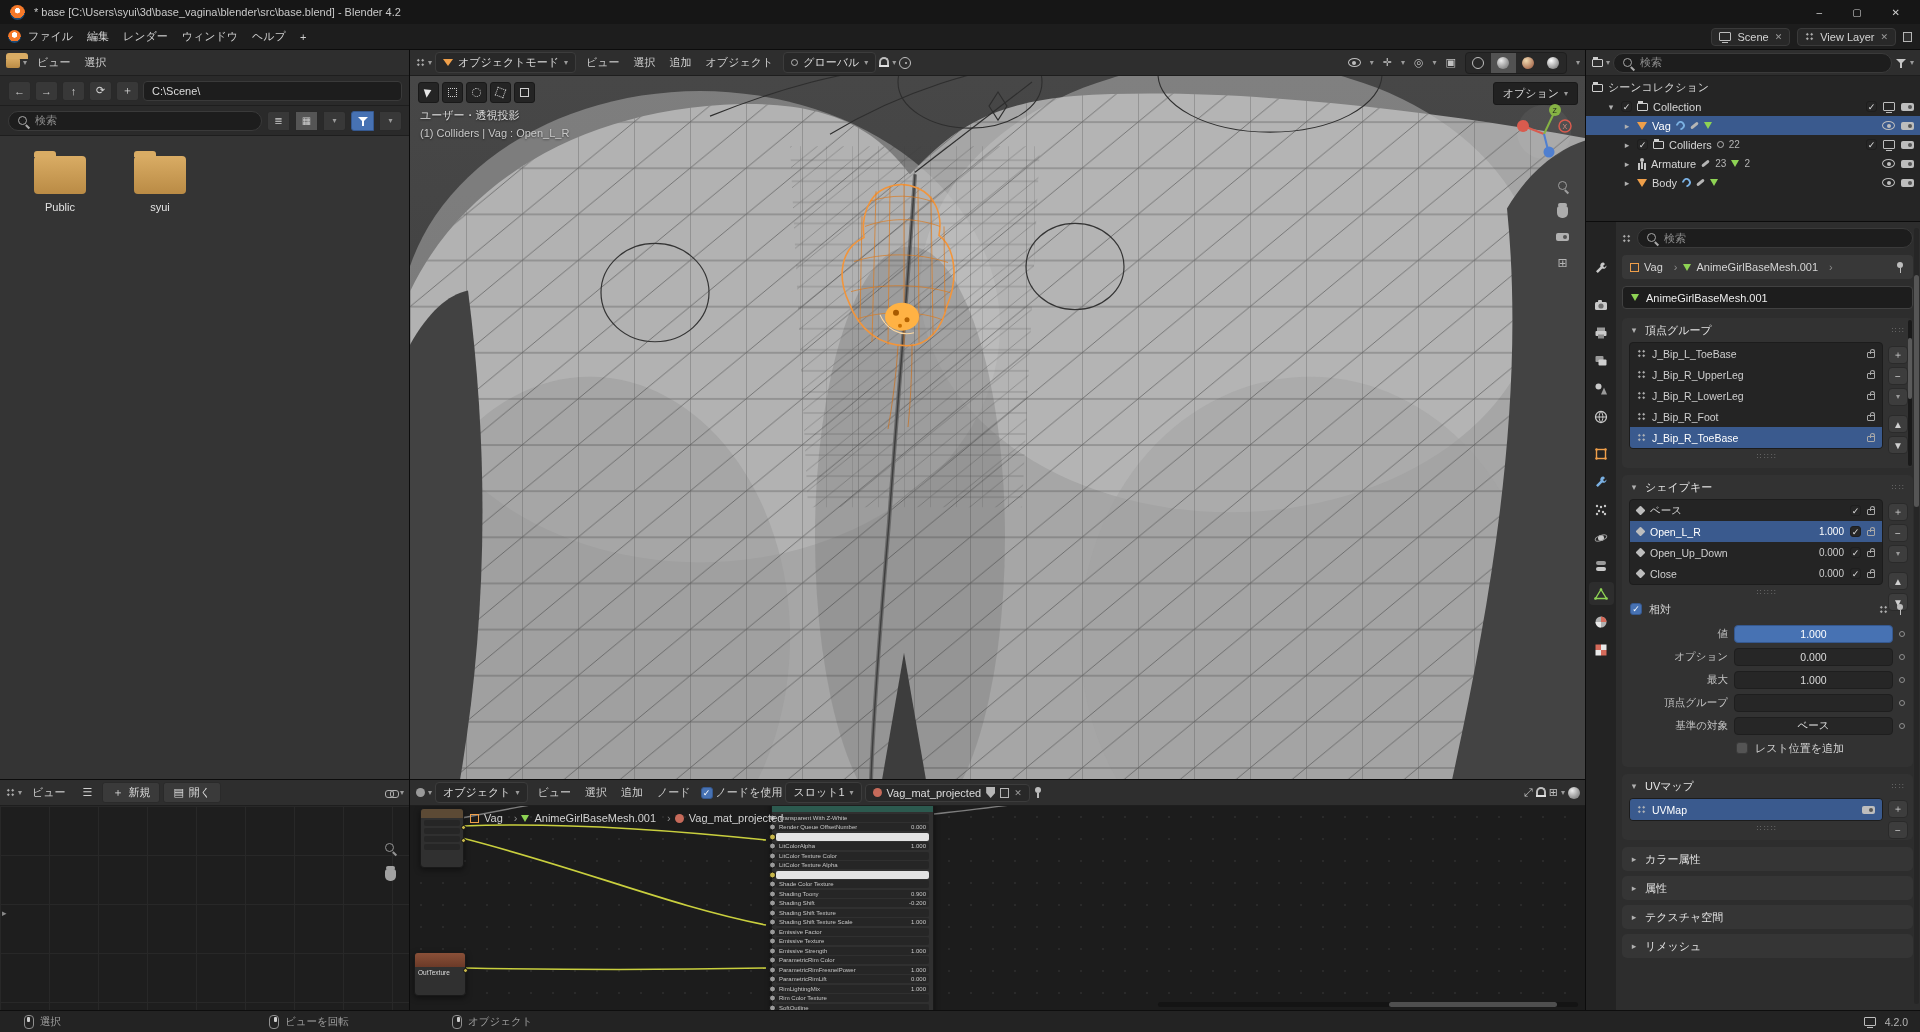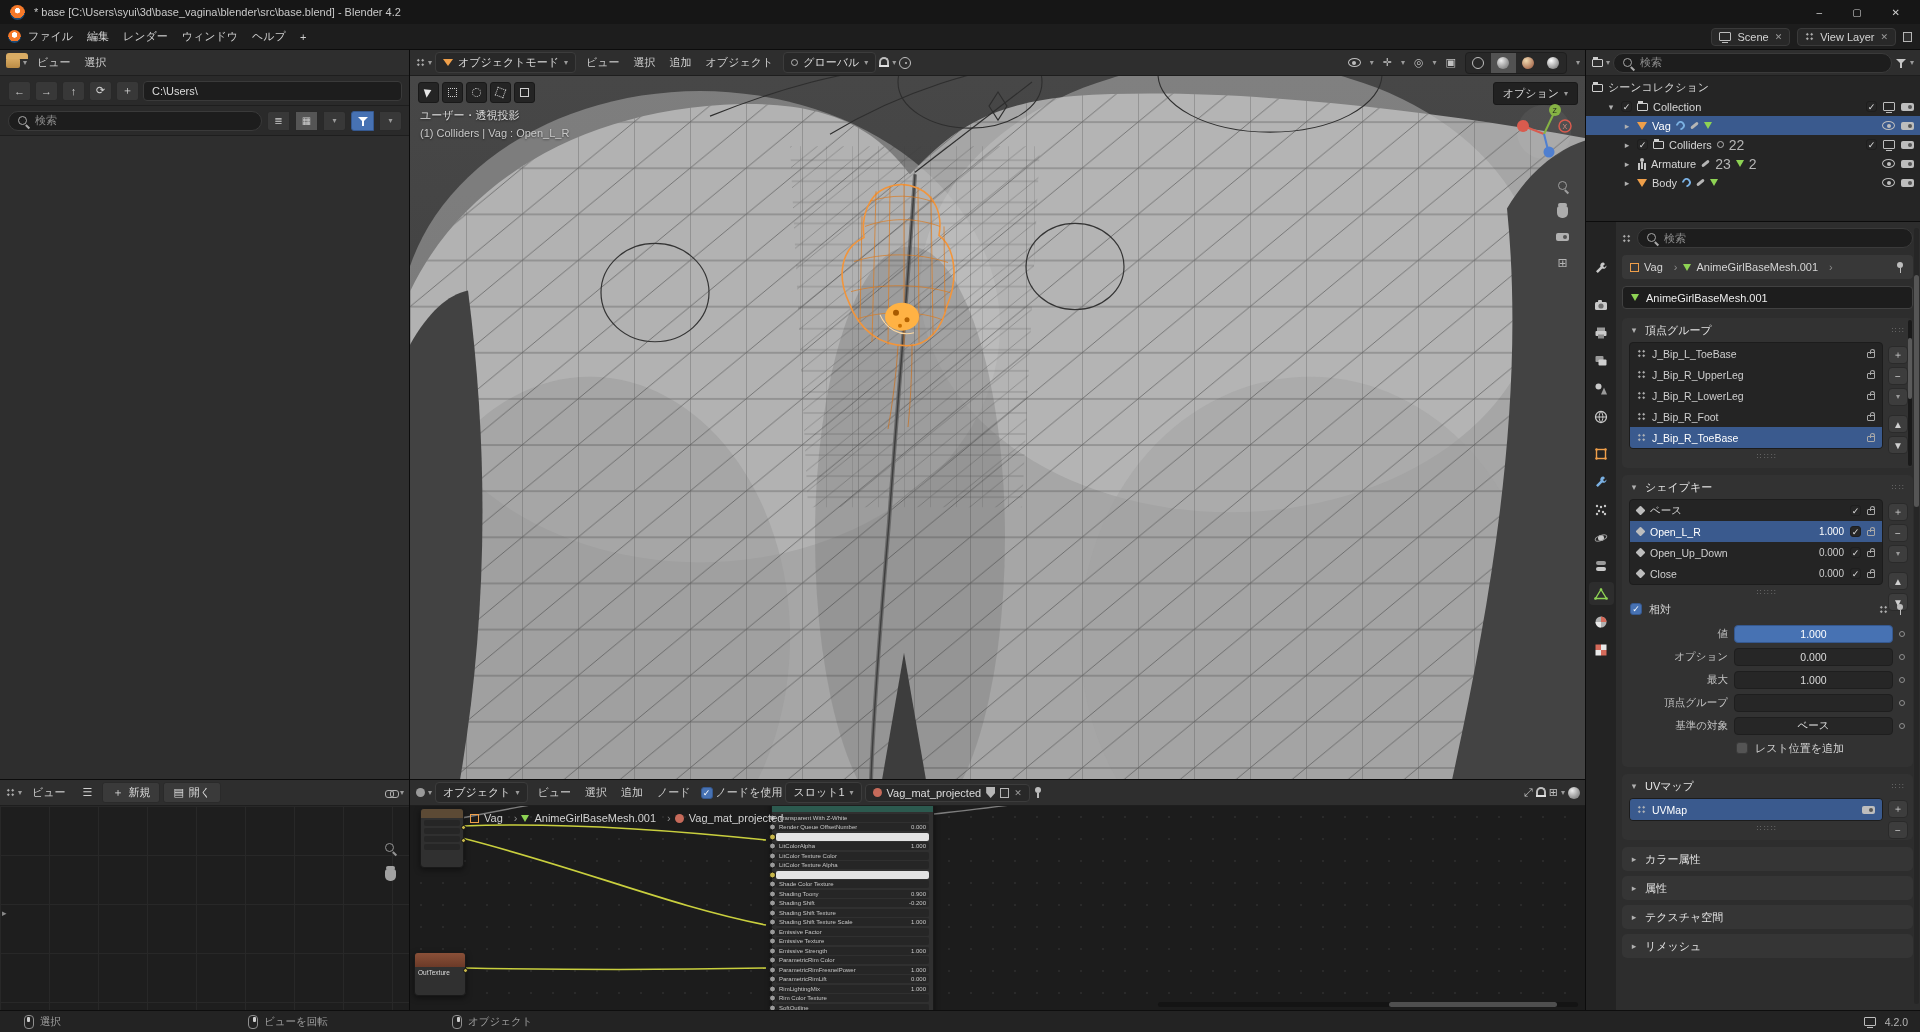--- a/index.html
+++ b/index.html
@@ -116,21 +116,21 @@
 .sph.mat{background:radial-gradient(circle at 35% 30%,#f0d9b0,#b0785a 70%)}
 .sph.rend{background:radial-gradient(circle at 35% 30%,#ffffff,#8a8a8a 75%)}
 .pcirc{width:12px;height:12px;border:1px solid #c0c0c0;border-radius:50%;position:relative}
 .pcirc::after{content:"";position:absolute;left:4.5px;top:4.5px;width:2px;height:2px;background:#c0c0c0;border-radius:50%}
 
 .olbody{position:absolute;top:26px;left:0;right:0;bottom:0;background:#252525;padding-top:2px}
 .olrow{display:flex;align-items:center;gap:5px;height:19px;padding:0 6px;color:#d6d6d6}
 .olrow.selrow{background:#3a5a8e;color:#fff}
 .olright{margin-left:auto;display:flex;gap:6px;align-items:center}
 .ind1{padding-left:20px}.ind2{padding-left:36px}
-.badge{font-size:14px;color:#b5b5b5}
+.badge{font-size:10px;color:#b5b5b5}
 
 .ptabs{position:absolute;left:0;top:0;bottom:0;width:30px;background:#232323;display:flex;flex-direction:column;align-items:center;gap:5px;padding-top:34px}
 .ptab{width:25px;height:23px;display:flex;align-items:center;justify-content:center;border-radius:4px}
 .ptab.active{background:#2d2d2d}
 .ptab.gap{margin-top:9px}
 .pbody{position:absolute;left:30px;top:0;right:0;bottom:0;background:#2d2d2d;overflow:hidden;padding:4px 7px 0 6px}
 .psearch{display:flex;align-items:center;gap:6px;margin:2px 0 7px}
 .bcrow{display:flex;align-items:center;gap:6px;height:24px;background:#383838;border-radius:4px;padding:0 8px;margin-bottom:7px}
 .bci{display:flex;align-items:center;gap:5px}
 .bci:not(:last-of-type)::after{content:"›";color:#8d8d8d;margin-left:6px}
@@ -182,21 +182,21 @@
 .nthumb{height:14px;background:linear-gradient(#8a5038,#6b3a28);border-radius:3px 3px 0 0}
 .nlabel{font-size:6.5px;color:#ddd;padding:2px 3px;white-space:nowrap;overflow:hidden}
 .sebc{position:absolute;left:60px;top:6px;display:flex;align-items:center;gap:4px;color:#d2d2d2}
 .sescroll{position:absolute;right:8px;bottom:3px;width:420px;height:5px;background:#141414;border-radius:3px}
 .sescroll::after{content:"";position:absolute;left:55%;width:40%;top:0;bottom:0;background:#4f4f4f;border-radius:3px}
 
 .sb{position:absolute;left:0;right:0;top:1010px;height:22px;background:#232323;border-top:1px solid #0e0e0e;display:flex;align-items:center;font-size:10.5px;color:#9f9f9f}
 .sbleft{position:relative;flex:1;height:100%}
 .sbitem{position:absolute;top:0;height:100%;display:flex;align-items:center;gap:6px}
 .sbleft .sbitem:nth-child(1){left:24px}
-.sbleft .sbitem:nth-child(2){left:248px}
+.sbleft .sbitem:nth-child(2){left:269px}
 .sbleft .sbitem:nth-child(3){left:452px}
 .sbright{display:flex;align-items:center;gap:9px;padding-right:12px;color:#b5b5b5}
 .mbtn{position:relative;width:10px;height:14px;border:1px solid #8f8f8f;border-radius:4px;display:inline-block;flex:none}
 .mbtn::before{content:"";position:absolute;top:1.5px;width:3px;height:5px;background:#d0d0d0;border-radius:1px;left:3.5px}
 .k-ml .mbtn::before{left:1.5px}
 .k-mm .mbtn::before{left:3.5px}
 .k-mr .mbtn::before{left:auto;right:1.5px}
 </style>
 </head>
 <body>
@@ -246,38 +246,50 @@
           <span class="menu">ビュー</span>
           <span class="menu">選択</span>
         </div>
     </div>
     <div class="fbnav">
       <span class="navbtn">←</span>
       <span class="navbtn">→</span>
       <span class="navbtn">↑</span>
       <span class="navbtn">⟳</span>
       <span class="navbtn">＋</span>
-      <span class="pathfld">C:\Users\</span>
+      <span class="pathfld">C:\Scene\</span>
     </div>
     <div class="fbsearch">
       <span class="sfield">
         <span class="i-mag"></span>
         <span>検索</span>
       </span>
       <span class="gbtn" style="border-radius:3px 0 0 3px">≣</span>
       <span class="gbtn on">▦</span>
       <span class="gbtn" style="border-radius:0 3px 3px 0">
           <span class="chev">▾</span>
         </span>
       <span class="gbtn acc" style="border-radius:3px 0 0 3px">
           <span class="i-funnel w"></span>
         </span>
       <span class="gbtn" style="border-radius:0 3px 3px 0">
           <span class="chev">▾</span>
         </span>
+    </div>
+    <div class="fbbody">
+      <div style="display:flex;gap:28px">
+          <div class="ftile">
+          <span class="ffolder"></span>
+          <span class="fname">Public</span>
+        </div>
+          <div class="ftile">
+          <span class="ffolder"></span>
+          <span class="fname">syui</span>
+        </div>
+        </div>
     </div>
   </div>
 
   <div class="ed" style="left:0;top:780px;width:410px;height:230px">
     <div class="ehdr">
       <span class="mi-grid"></span>
       <span class="chev">▾</span>
       <div class="menus">
           <span class="menu">ビュー</span>
         </div>

